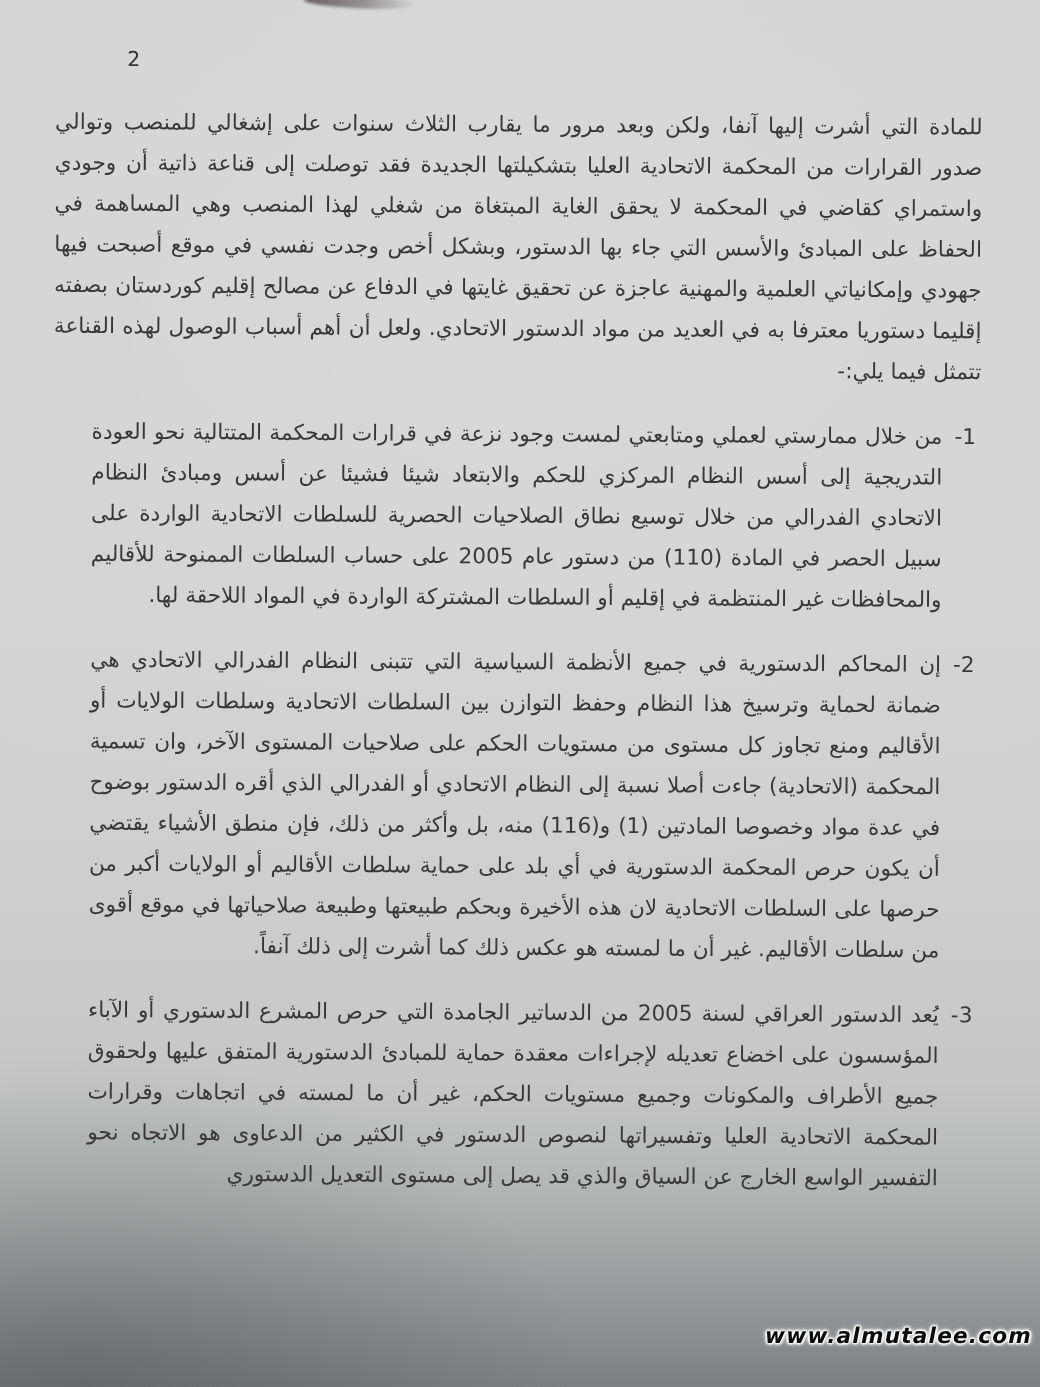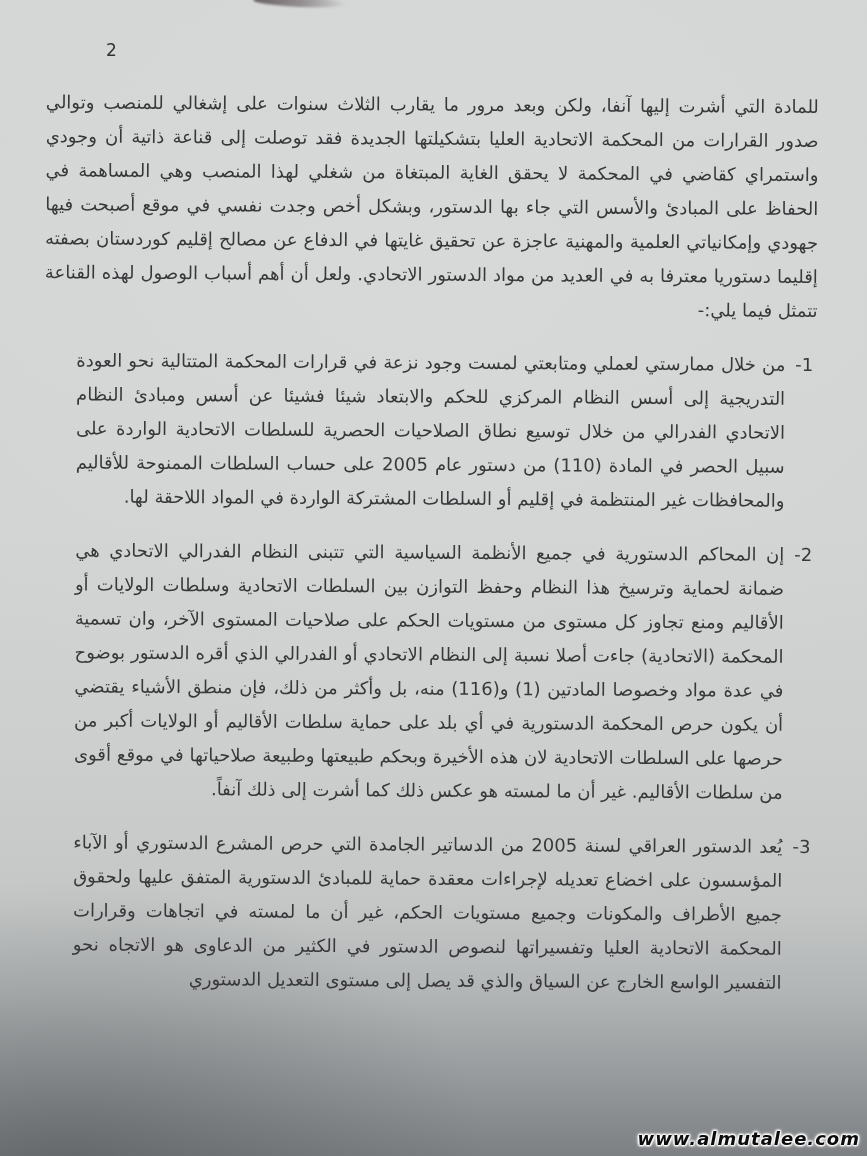--- a/index.html
+++ b/index.html
@@ -74,21 +74,21 @@
   .item-number {
     flex: 0 0 auto;
     white-space: nowrap;
   }
   .item-text {
     flex: 1 1 auto;
     padding-left: 32px;
   }
   .watermark {
     position: absolute;
-    bottom: 7px;
+    bottom: 32px;
     right: 7px;
     direction: ltr;
     font-style: italic;
     font-weight: bold;
     font-size: 18px;
     letter-spacing: 1px;
     color: #0c0c0c;
     text-shadow:
       0 0 2px #ffffff, 0 0 3px #ffffff, 0 0 5px #ffffff,
       1px 1px 2px #ffffff, -1px -1px 2px #ffffff,

